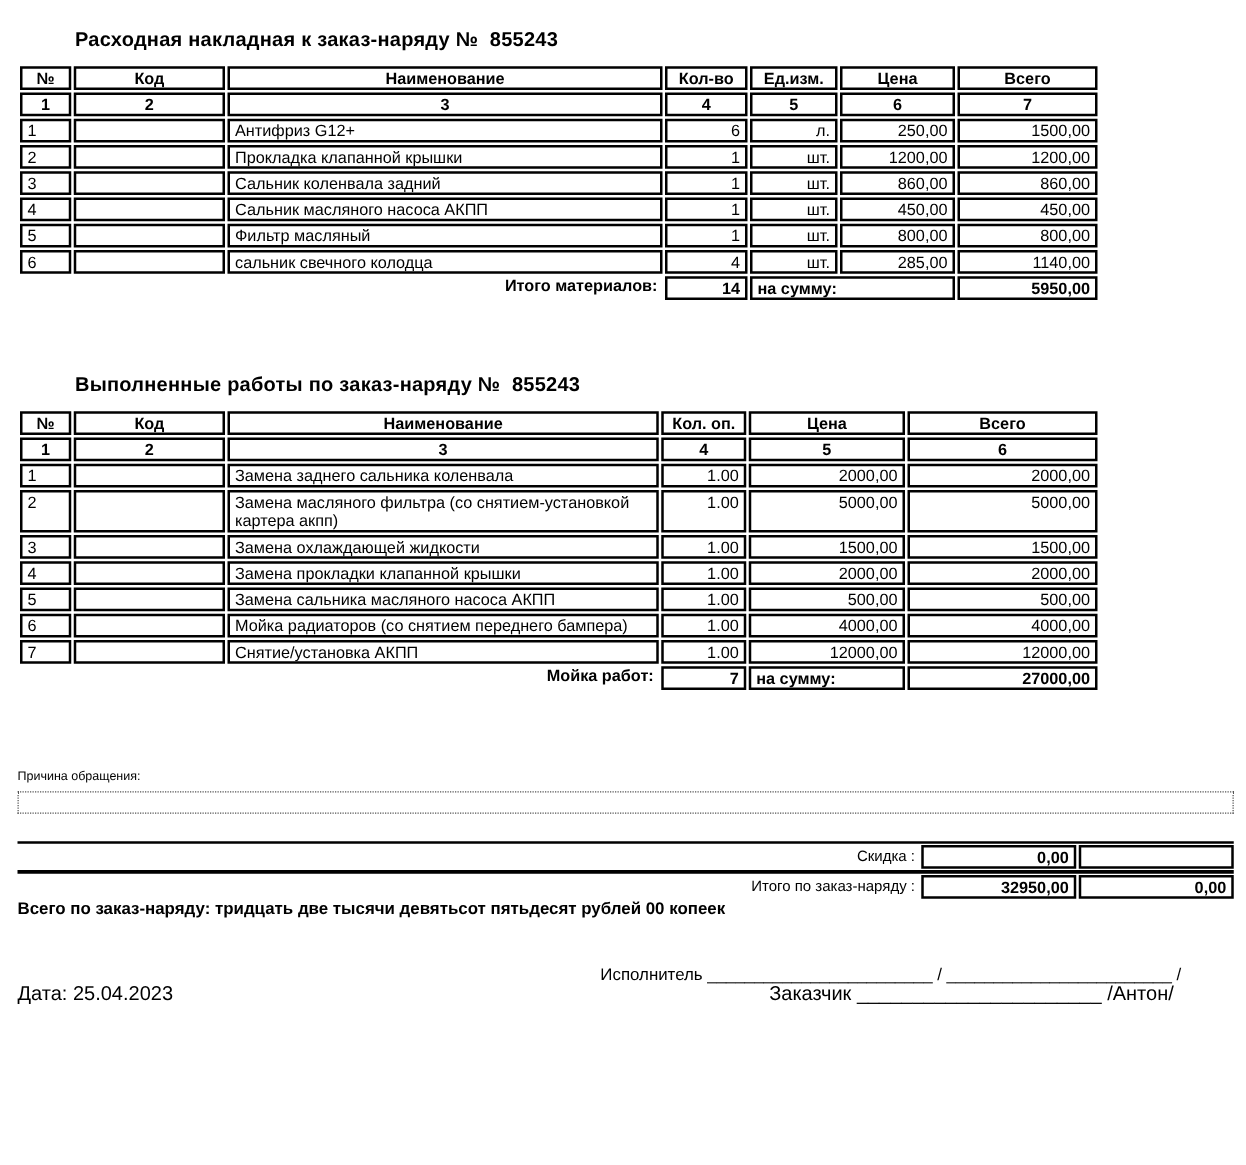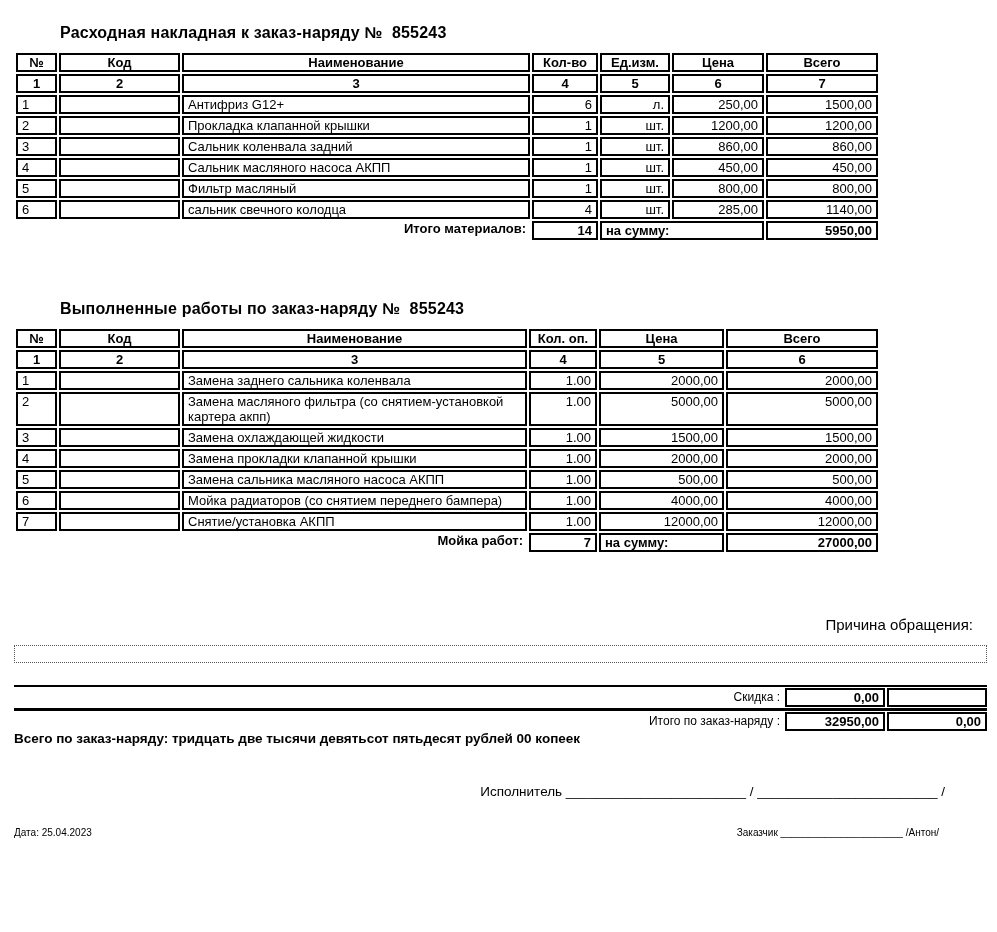--- a/index.html
+++ b/index.html
@@ -33,55 +33,55 @@
   .tbl th { font-weight: bold; text-align: center; }
   .tbl tr.num-row th { height: 18px; }
   .c-n   { text-align: left; }
   .c-code{ text-align: left; }
   .c-name{ text-align: left; }
   .c-qty, .c-unit, .c-price, .c-total { text-align: right; }
   .bold  { font-weight: bold; }
   td.tot-label { border: none; background: transparent; text-align: right; font-weight: bold; }
   td.sum-label { text-align: left; font-weight: bold; }
 
-  .reason-label, .recom-label { font-size: 15px; margin: 12px; text-align: right; }
+  .reason-label, .recom-label { font-size: 10px; margin: 0; }
   .reason-label { margin-top: 62px; }
   .reason-box {
     margin-top: 6px; height: 18px; width: 973px;
     border: 1px dotted #555;
   }
   .recom-label { margin-top: 32px; }
 
   .rule  { width: 973px; border-top: 2px solid #000; margin-top: 22px; }
   .rule2 { width: 973px; border-top: 3px solid #000; margin-top: 1px; }
 
   .sumrow {
     width: 973px; display: flex; justify-content: flex-end;
     align-items: stretch; margin-top: 1px; gap: 2px;
   }
   .sumlabel {
     font-weight: normal; font-size: 12px; line-height: 19px;
     margin-right: 3px; white-space: nowrap;
   }
   .sumbox {
-    width: 100px; min-height: 19px;
+    width: 124px; min-height: 19px;
     border: 2px solid #000;
     font-weight: bold; font-size: 13px; line-height: 15px;
     padding: 0 4px; text-align: right;
   }
 
   .total-words { font-weight: bold; font-size: 13.5px; }
 
   .exec-row {
     margin-top: 38px; text-align: right; padding-right: 40px;
     font-size: 13.5px; white-space: pre;
   }
   .final-row {
-    margin-top: 28px; display: flex; justify-content: space-between;
-    font-size: 10px;
+    display: flex; justify-content: space-between;
+    font-size: 16px;
   }
   .final-row .customer { margin-right: 46px; white-space: pre; }
 </style>
 </head>
 <body>
 
 <div class="page">
 
   <div class="doc-title">Расходная накладная к заказ-наряду №&nbsp; 855243</div>
 

